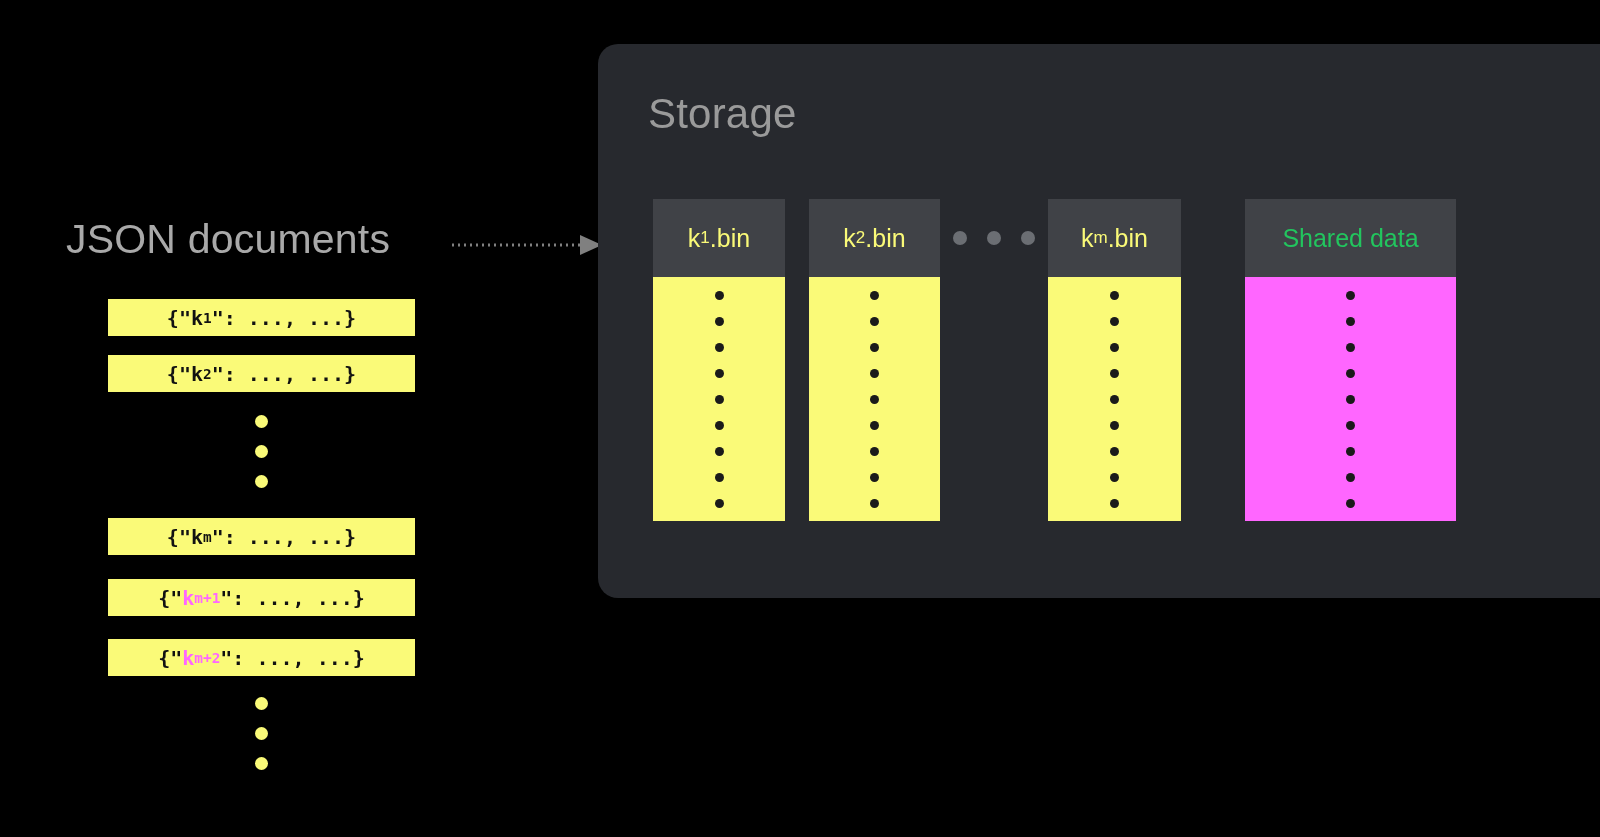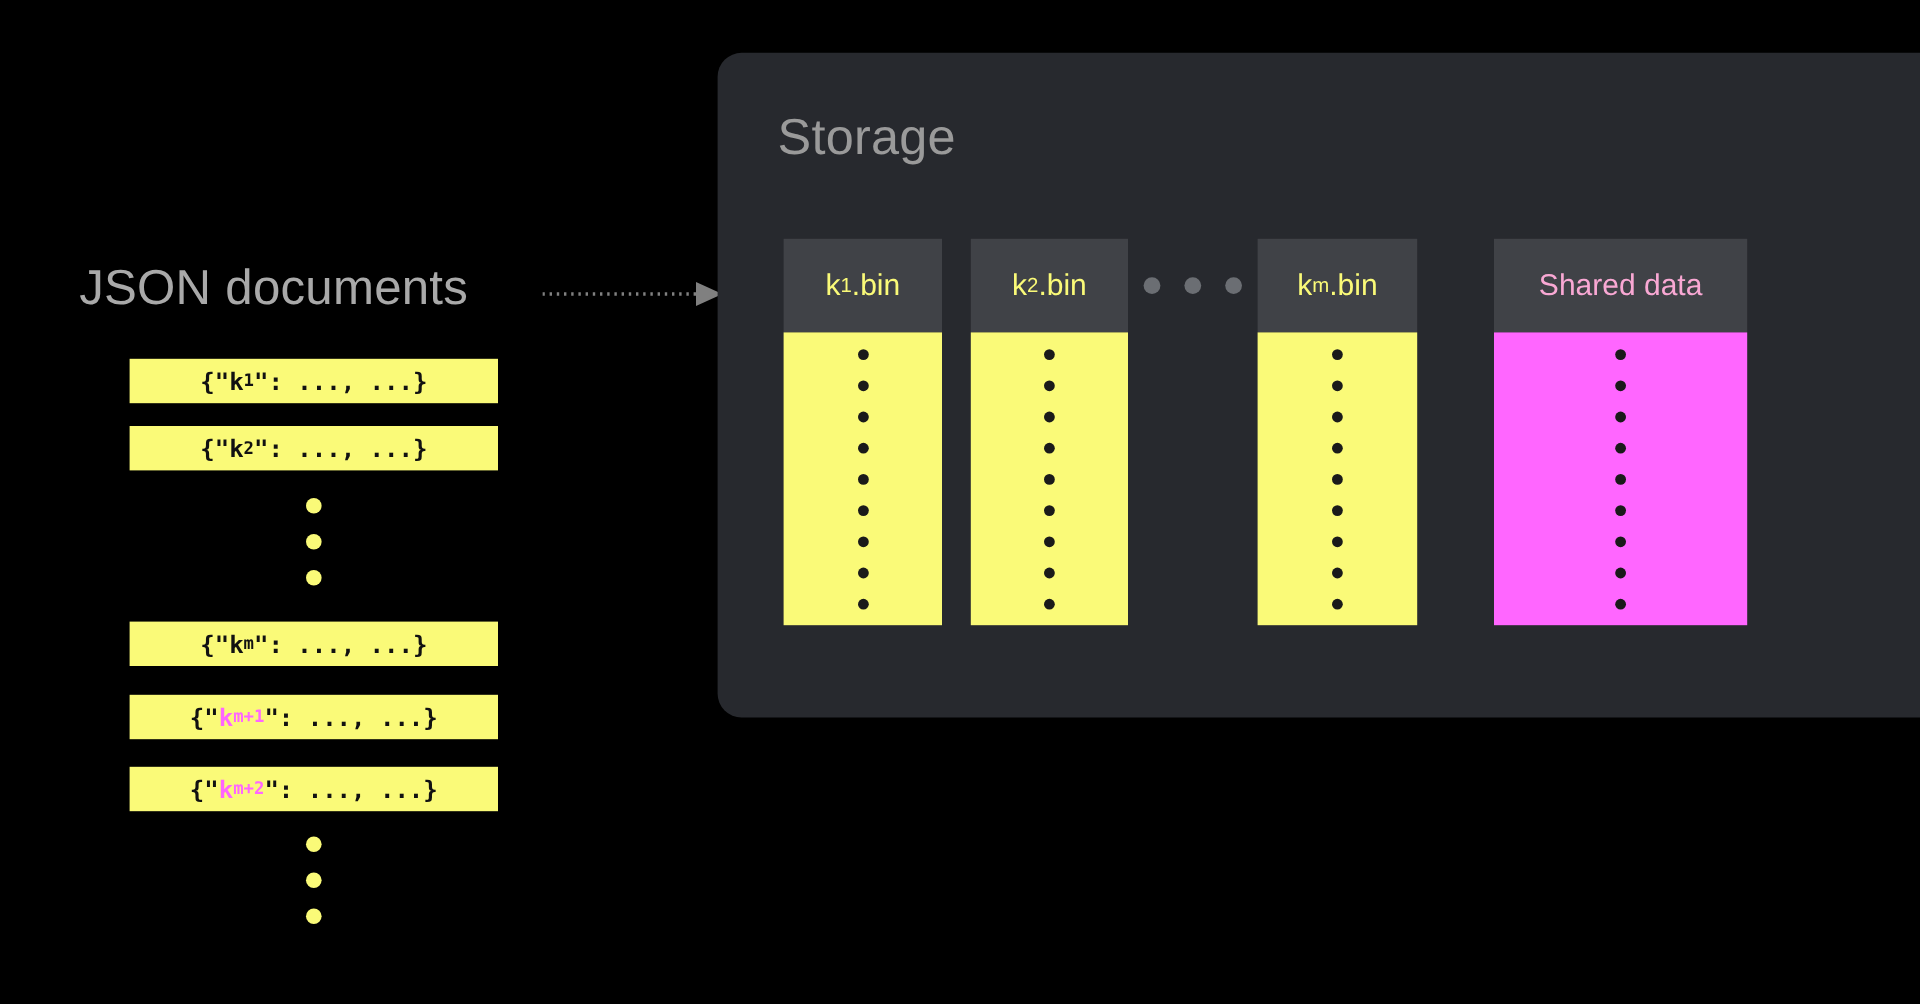--- a/index.html
+++ b/index.html
@@ -124,21 +124,21 @@
     justify-content: center;
     font-size: 25px;
     white-space: nowrap;
   }
   .bin-header .sub {
     font-size: 0.68em;
     vertical-align: sub;
     line-height: 0;
   }
   .bin-header.yellow-label { color: #FAFA78; }
-  .bin-header.magenta-label { color: #f9a8d4; text-align: center; }
+  .bin-header.magenta-label { color: #22c55e; text-align: center; }
 
   .bin-body {
     height: 244px;
     display: flex;
     flex-direction: column;
     align-items: center;
     justify-content: center;
     gap: 17px;
   }
   .bin-body.yellow-body { background: #FAFA78; }

